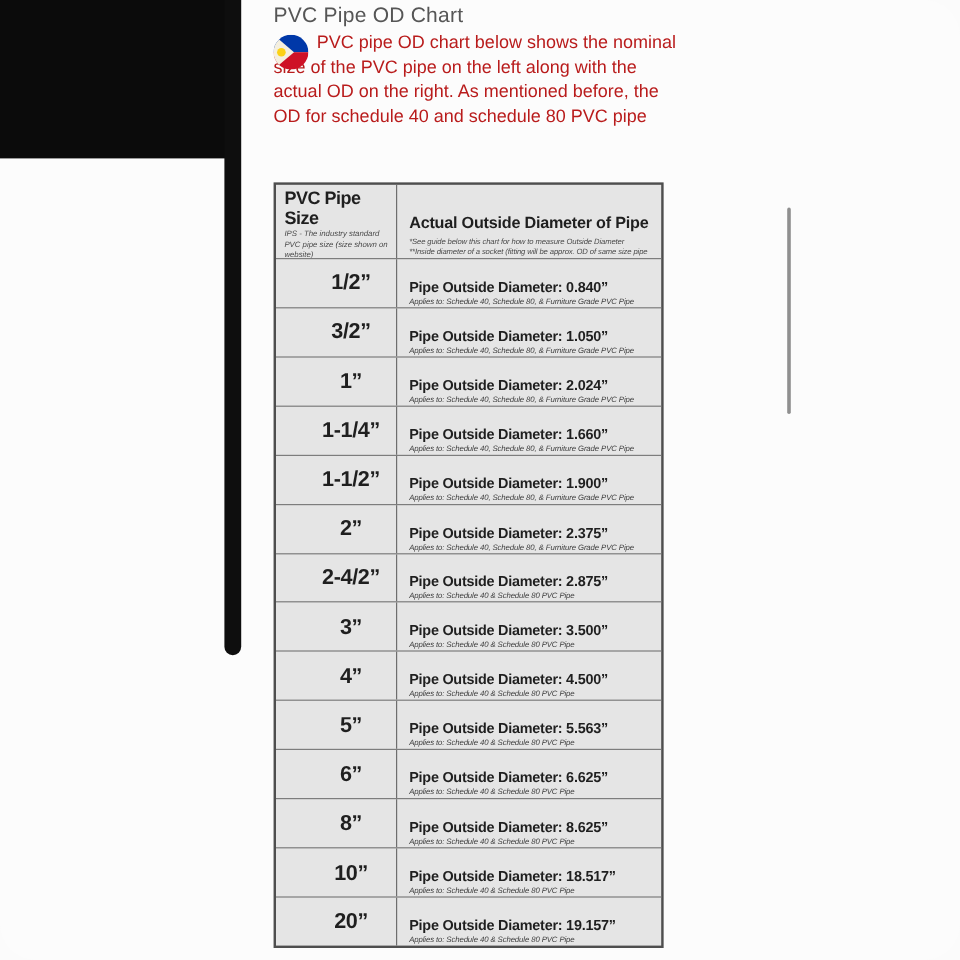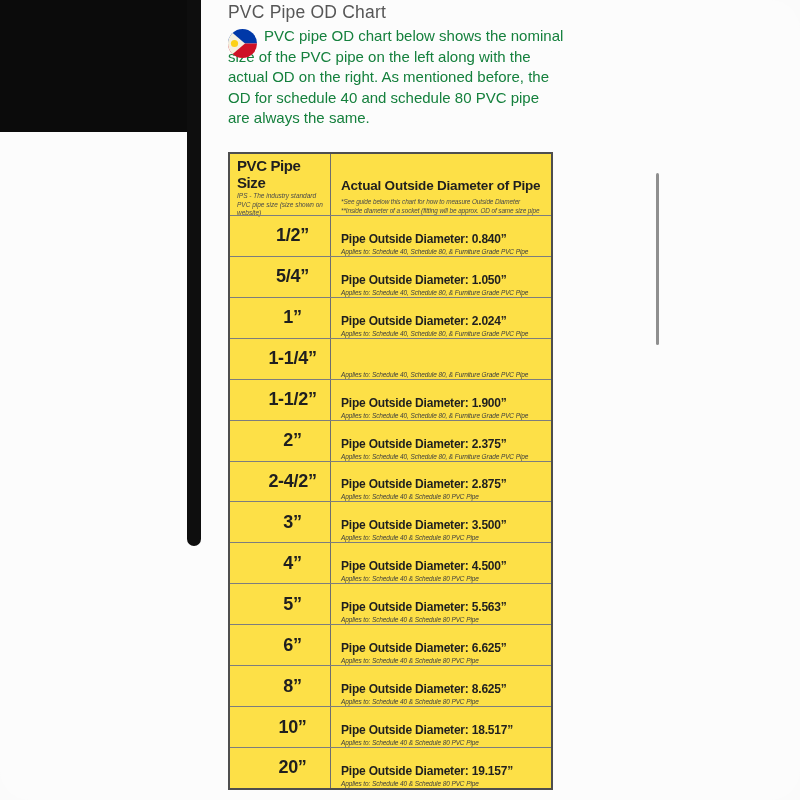--- a/index.html
+++ b/index.html
@@ -14,29 +14,29 @@
 
   
   .scrollbar{position:absolute;left:656px;top:173px;width:3px;height:172px;
              background:#8f8f8f;border-radius:2px;}
 
   
   .page-title{position:absolute;left:228px;top:2px;font-size:17.5px;color:#565656;
               letter-spacing:.2px;}
 
   
-  .intro{position:absolute;left:228px;top:26px;width:330px;color:#15803d;font-size:15px;}
+  .intro{position:absolute;left:228px;top:26px;width:330px;color:#b91c1c;font-size:15px;}
   .intro-line{line-height:20.5px;white-space:nowrap;}
   .intro-line.first{padding-left:36px;}
   .flag{position:absolute;left:0;top:3px;width:29px;height:29px;}
 
   
   .od-table{position:absolute;left:228px;top:152px;width:325px;height:638px;
             border:2px solid #4e4e4e;box-sizing:border-box;display:flex;flex-direction:column;
-            background:#fde047;color:#1f1f1f;}
+            background:#e5e5e5;color:#1f1f1f;}
   .thead{display:flex;height:61px;flex:none;box-sizing:border-box;}
   .tbody{display:flex;flex-direction:column;flex:1;}
   .trow{display:flex;flex:1;border-top:1px solid #7d7d7d;box-sizing:border-box;}
   .col-size{width:101px;flex:none;border-right:1px solid #6e6e6e;box-sizing:border-box;
             display:flex;flex-direction:column;align-items:center;justify-content:center;}
   .col-od{flex:1;display:flex;flex-direction:column;justify-content:flex-end;
           padding-left:10px;box-sizing:border-box;}
 
   .h-size-title{font-weight:bold;font-size:15px;letter-spacing:-.4px;align-self:flex-start;
                 padding:6px 0 1px 7px;}
@@ -76,21 +76,20 @@
           <rect x="0" y="14.5" width="29" height="14.5" fill="#ce1126"></rect>
           <polygon points="0,0 17,14.5 0,29" fill="#f4efdf"></polygon>
           <circle cx="6.5" cy="14.5" r="3.6" fill="#fcd116"></circle>
         </g>
       </svg>
     </span>
     <div class="intro-line first">PVC pipe OD chart below shows the nominal</div>
     <div class="intro-line">size of the PVC pipe on the left along with the</div>
     <div class="intro-line">actual OD on the right. As mentioned before, the</div>
     <div class="intro-line">OD for schedule 40 and schedule 80 PVC pipe</div>
-    <div class="intro-line">are always the same.</div>
   </div>
 
   <div class="od-table">
     <div class="thead">
       <div class="col-size">
         <div class="h-size-title">PVC Pipe Size</div>
         <div class="h-size-note">IPS - The industry standard PVC pipe size (size shown on website)</div>
       </div>
       <div class="col-od">
         <div class="h-od-title">Actual Outside Diameter of Pipe</div>
@@ -100,36 +99,37 @@
     </div>
     <div class="tbody">
         <div class="trow">
           <div class="col-size size-val">1/2”</div>
           <div class="col-od">
             <div class="od-line">Pipe Outside Diameter: 0.840”</div>
             <div class="applies">Applies to: Schedule 40, Schedule 80, &amp; Furniture Grade PVC Pipe</div>
           </div>
         </div>
         <div class="trow">
-          <div class="col-size size-val">5/4”</div>
+          <div class="col-size size-val">3/2”</div>
           <div class="col-od">
             <div class="od-line">Pipe Outside Diameter: 1.050”</div>
             <div class="applies">Applies to: Schedule 40, Schedule 80, &amp; Furniture Grade PVC Pipe</div>
           </div>
         </div>
         <div class="trow">
           <div class="col-size size-val">1”</div>
           <div class="col-od">
             <div class="od-line">Pipe Outside Diameter: 2.024”</div>
             <div class="applies">Applies to: Schedule 40, Schedule 80, &amp; Furniture Grade PVC Pipe</div>
           </div>
         </div>
         <div class="trow">
           <div class="col-size size-val">1-1/4”</div>
           <div class="col-od">
+            <div class="od-line">Pipe Outside Diameter: 1.660”</div>
             <div class="applies">Applies to: Schedule 40, Schedule 80, &amp; Furniture Grade PVC Pipe</div>
           </div>
         </div>
         <div class="trow">
           <div class="col-size size-val">1-1/2”</div>
           <div class="col-od">
             <div class="od-line">Pipe Outside Diameter: 1.900”</div>
             <div class="applies">Applies to: Schedule 40, Schedule 80, &amp; Furniture Grade PVC Pipe</div>
           </div>
         </div>

